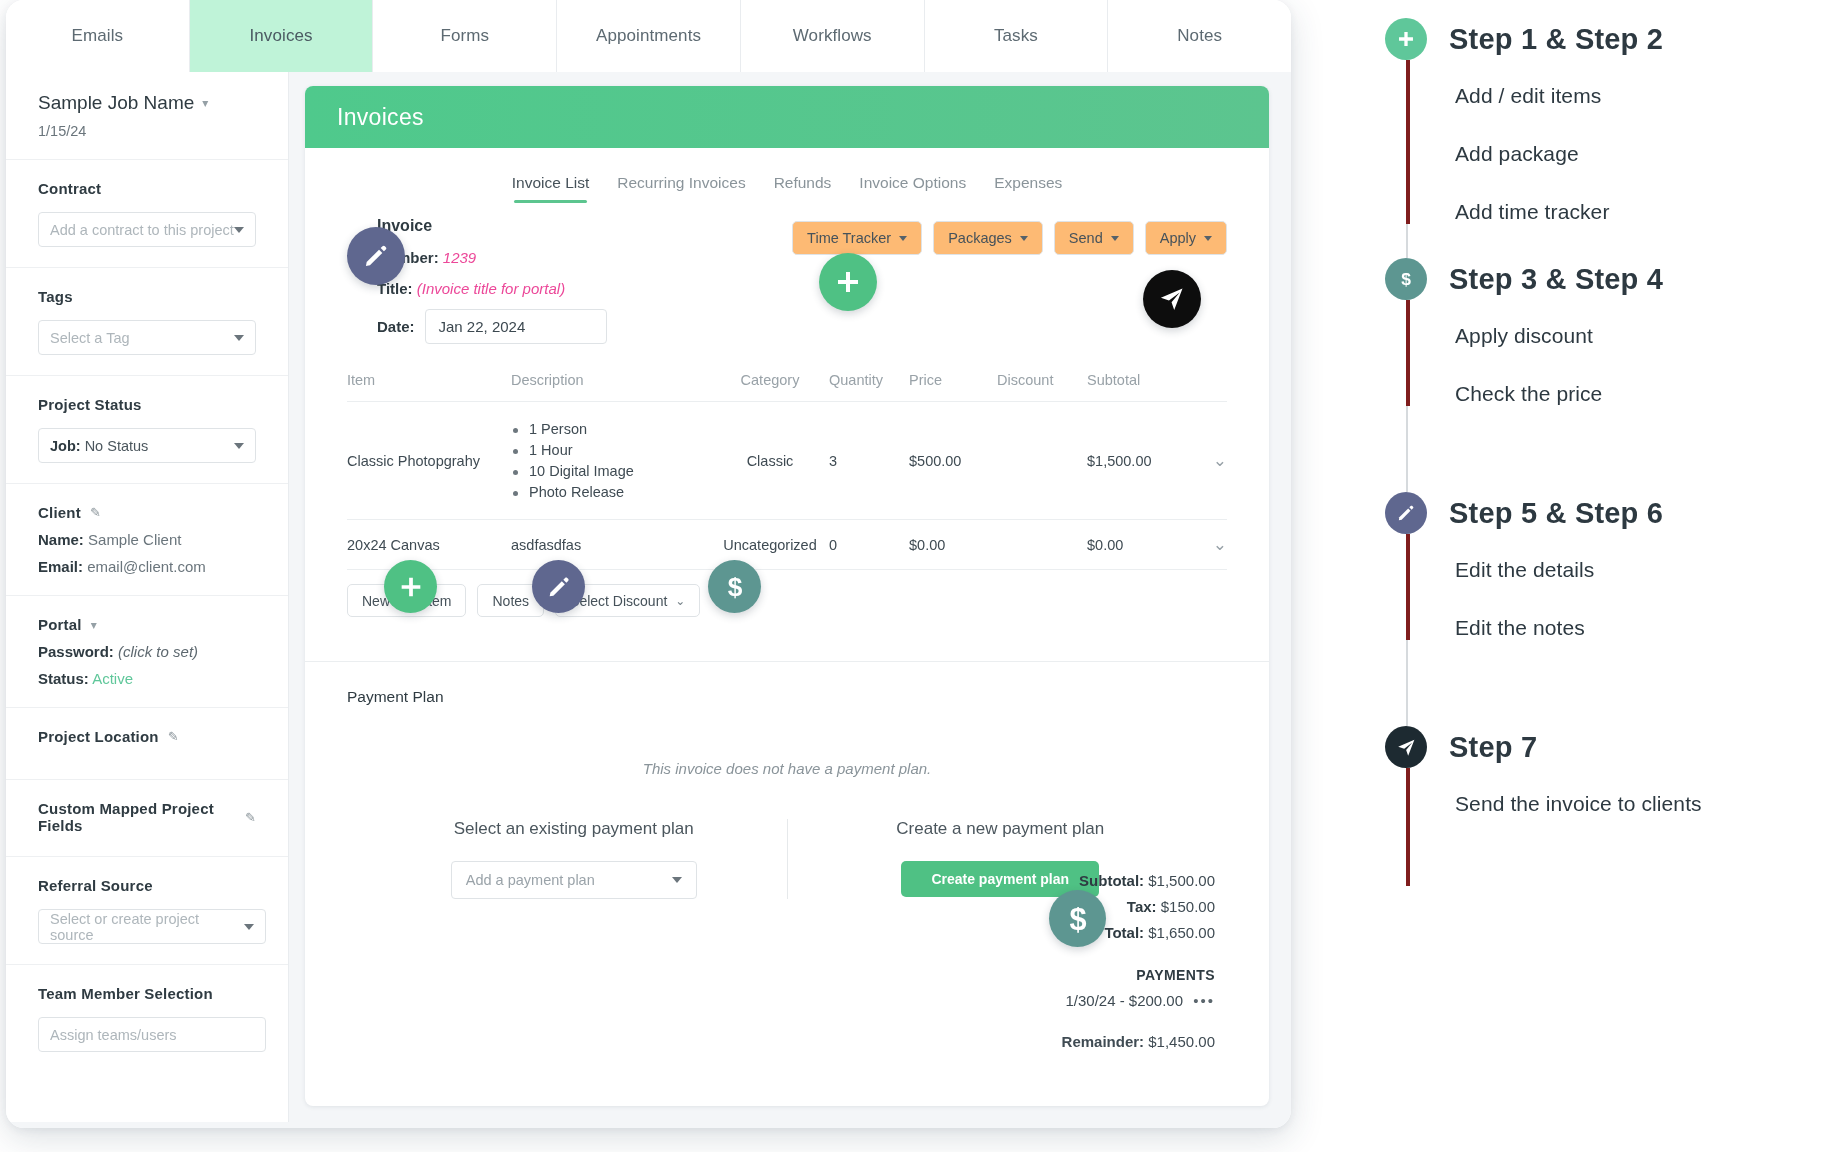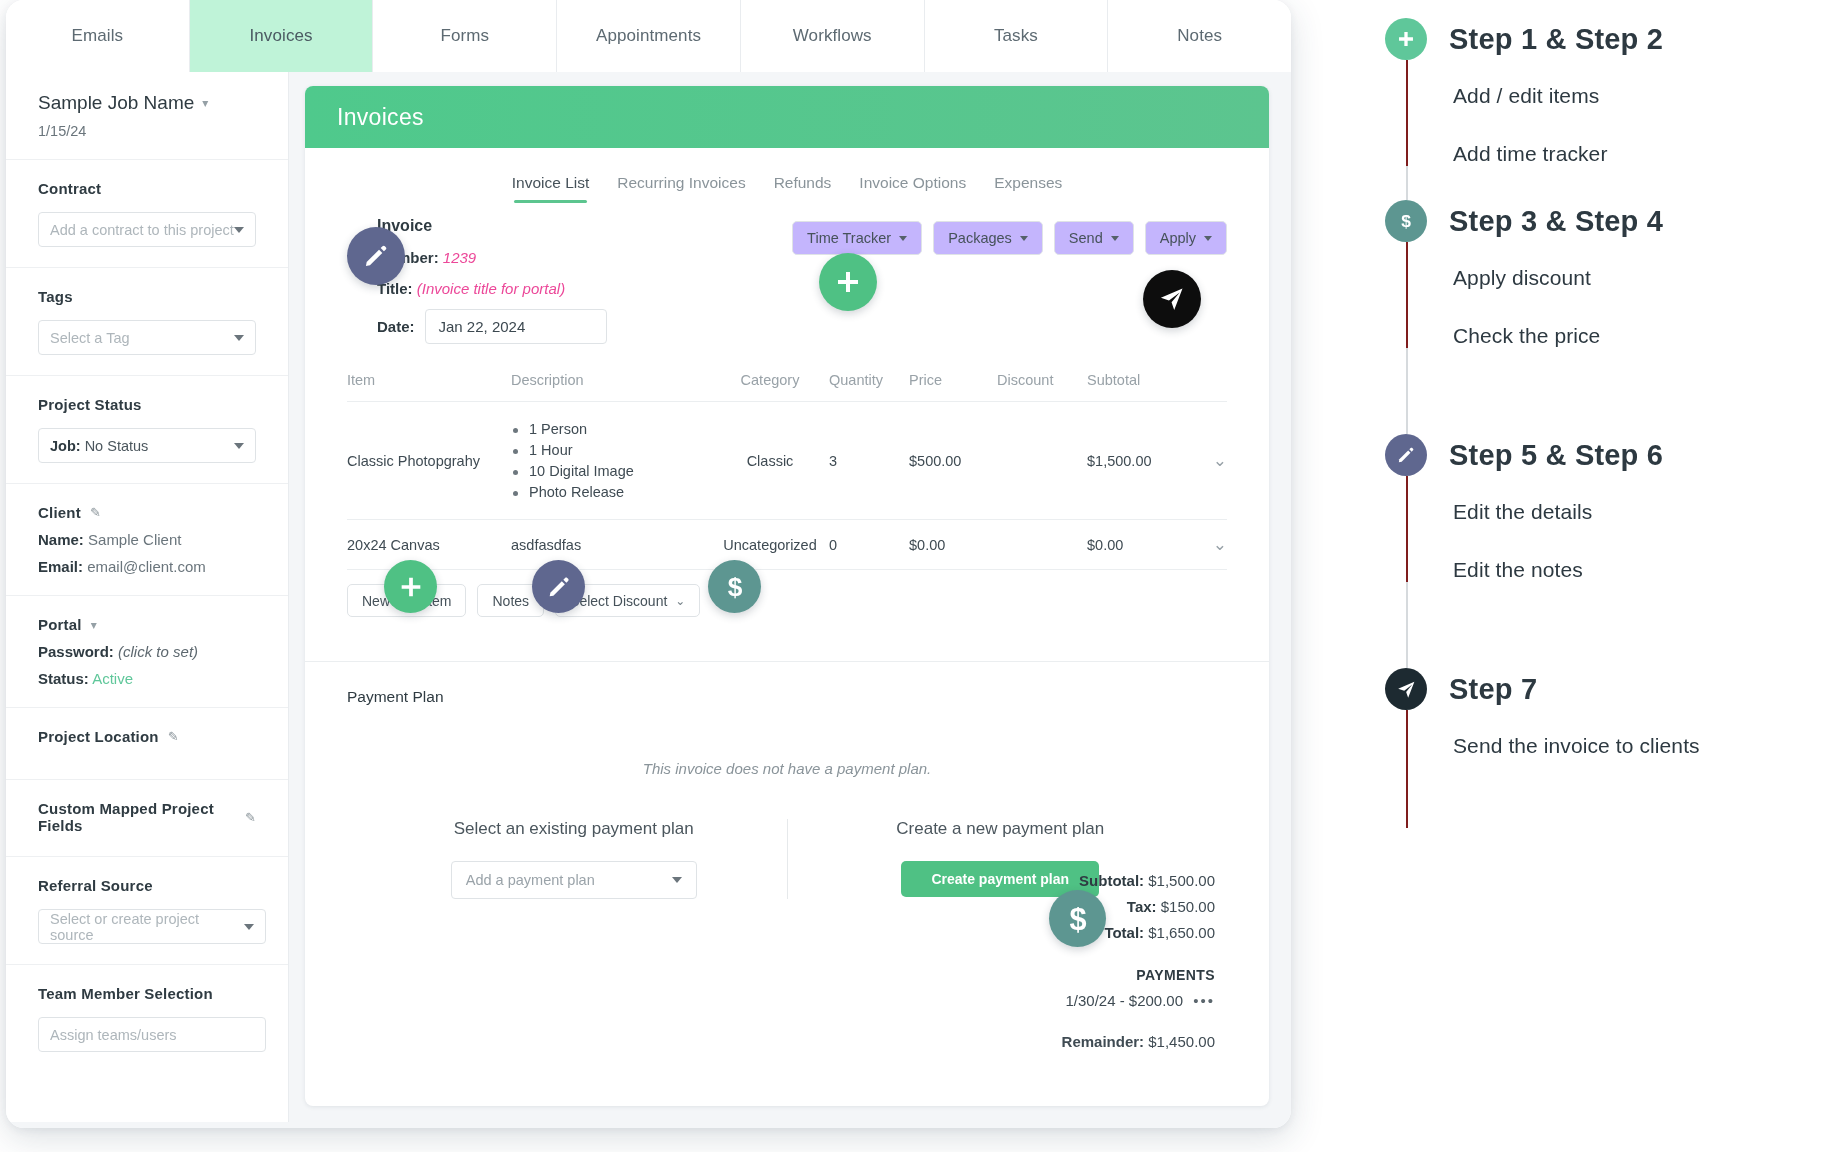--- a/index.html
+++ b/index.html
@@ -107,21 +107,21 @@
   .inv-line i { color: #ec4899; }
   .date-row { display: flex; align-items: center; gap: 10px; margin-top: 12px; }
   .date-row b { font-size: 15px; color: #2f3b42; }
   .date-box {
     width: 182px; height: 35px; border: 1px solid #dfe3e6; border-radius: 4px;
     display: flex; align-items: center; padding: 0 13px;
     font-size: 15px; color: #3c4850; background: #fff;
   }
   .btn-row { display: flex; gap: 11px; align-items: flex-start; padding-top: 4px; }
   .btn {
-    height: 34px; border: 1px solid #dfe3e6; border-radius: 5px; background: #c4b5fd;
+    height: 34px; border: 1px solid #dfe3e6; border-radius: 5px; background: #fdba74;
     display: flex; align-items: center; gap: 8px; padding: 0 14px;
     font-size: 14.5px; color: #46525a; white-space: nowrap;
   }
   .btn .tri {
     width: 0; height: 0; border-left: 4.5px solid transparent;
     border-right: 4.5px solid transparent; border-top: 5.5px solid #55616a;
   }
 
   
   .tbl { margin: 28px 42px 0 42px; }
@@ -196,21 +196,21 @@
   .steps { position: absolute; left: 1385px; top: 18px; width: 430px; }
   .step-block { position: relative; }
   .step-hd { display: flex; align-items: center; gap: 22px; }
   .step-dot {
     width: 42px; height: 42px; border-radius: 50%;
     display: flex; align-items: center; justify-content: center; flex: 0 0 42px;
   }
   .step-name {
     font-size: 29px; font-weight: bold; color: #2d3941; letter-spacing: .2px;
   }
-  .step-items { margin-left: 21px; border-left: 2px solid #7f1d1d; padding: 24px 0 0 45px; }
+  .step-items { margin-left: 21px; border-left: 4px solid #7f1d1d; padding: 24px 0 0 45px; }
   .step-item { font-size: 21px; color: #2d3941; margin-bottom: 34px; letter-spacing: .1px; }
   .step-item:last-child { margin-bottom: 0; }
   .step-pad { height: 34px; border-left: 2px solid #d6dadd; margin-left: 21px; }
 </style>
 </head>
 <body>
 
 <div class="stage">
 
   <div class="app-window">
@@ -548,20 +548,21 @@
       <div class="step-hd">
         <div class="step-dot" style="background:#5fc79a">
           <svg width="22" height="22" viewBox="0 0 24 24">
             <path d="M10.2 4.4 h3.6 v5.8 H19.6 v3.6 h-5.8 V19.6 h-3.6 v-5.8 H4.4 v-3.6 h5.8 Z" fill="#fff"></path>
           </svg>
         </div>
         <div class="step-name">Step 1 &amp; Step 2</div>
       </div>
       <div class="step-items">
         <div class="step-item">Add / edit items</div>
+        <div class="step-item">Add package</div>
         <div class="step-item">Add time tracker</div>
       </div>
       <div class="step-pad"></div>
     </div>
 
     <div class="step-block">
       <div class="step-hd">
         <div class="step-dot" style="background:#5d9691">
           <svg width="22" height="22" viewBox="0 0 24 24">
             <text x="12" y="19" font-family="Liberation Sans, sans-serif" font-size="19" font-weight="bold" fill="#fff" text-anchor="middle">$</text>

